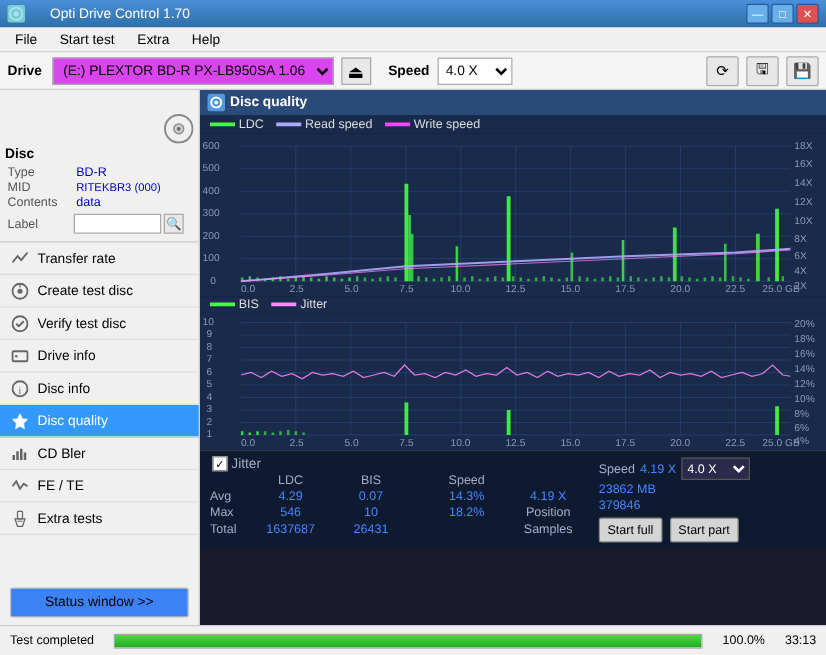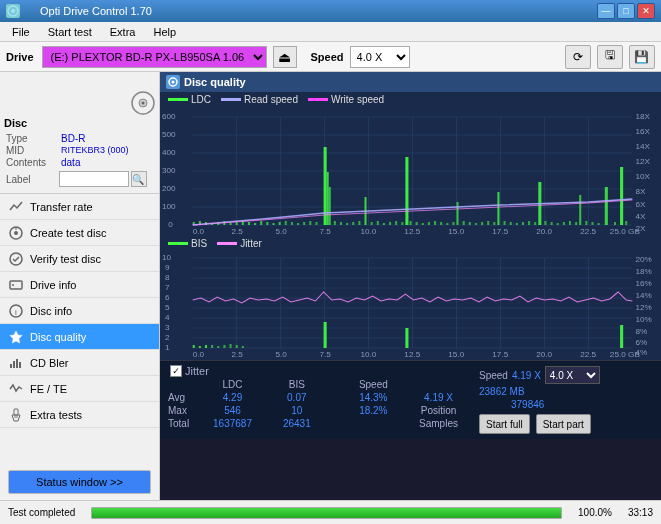--- a/index.html
+++ b/index.html
@@ -549,21 +549,21 @@
           <span style="color:#aaaacc;">Speed</span>
           <span style="color:#4488ff;">4.19 X</span>
           <select style="height:18px; font-size:10px; width:55px; background:#2a2a4a; color:white; border:1px solid #555;">
             <option selected="selected">4.0 X</option>
           </select>
         </div>
         <div style="display:flex; gap:4px; align-items:center;">
           <span style="color:#4488ff; font-size:10px;">23862 MB</span>
         </div>
         <div style="display:flex; gap:4px; align-items:center;">
-          <span style="color:#4488ff; font-size:10px;margin-left:32px;">379846</span>
+          <span style="color:#4488ff; font-size:10px;">379846</span>
         </div>
         <div style="display:flex; gap:6px; margin-top:2px;">
           <button class="action-btn">Start full</button>
           <button class="action-btn">Start part</button>
         </div>
       </div>
     </div>
   </div>
 </div>
 

